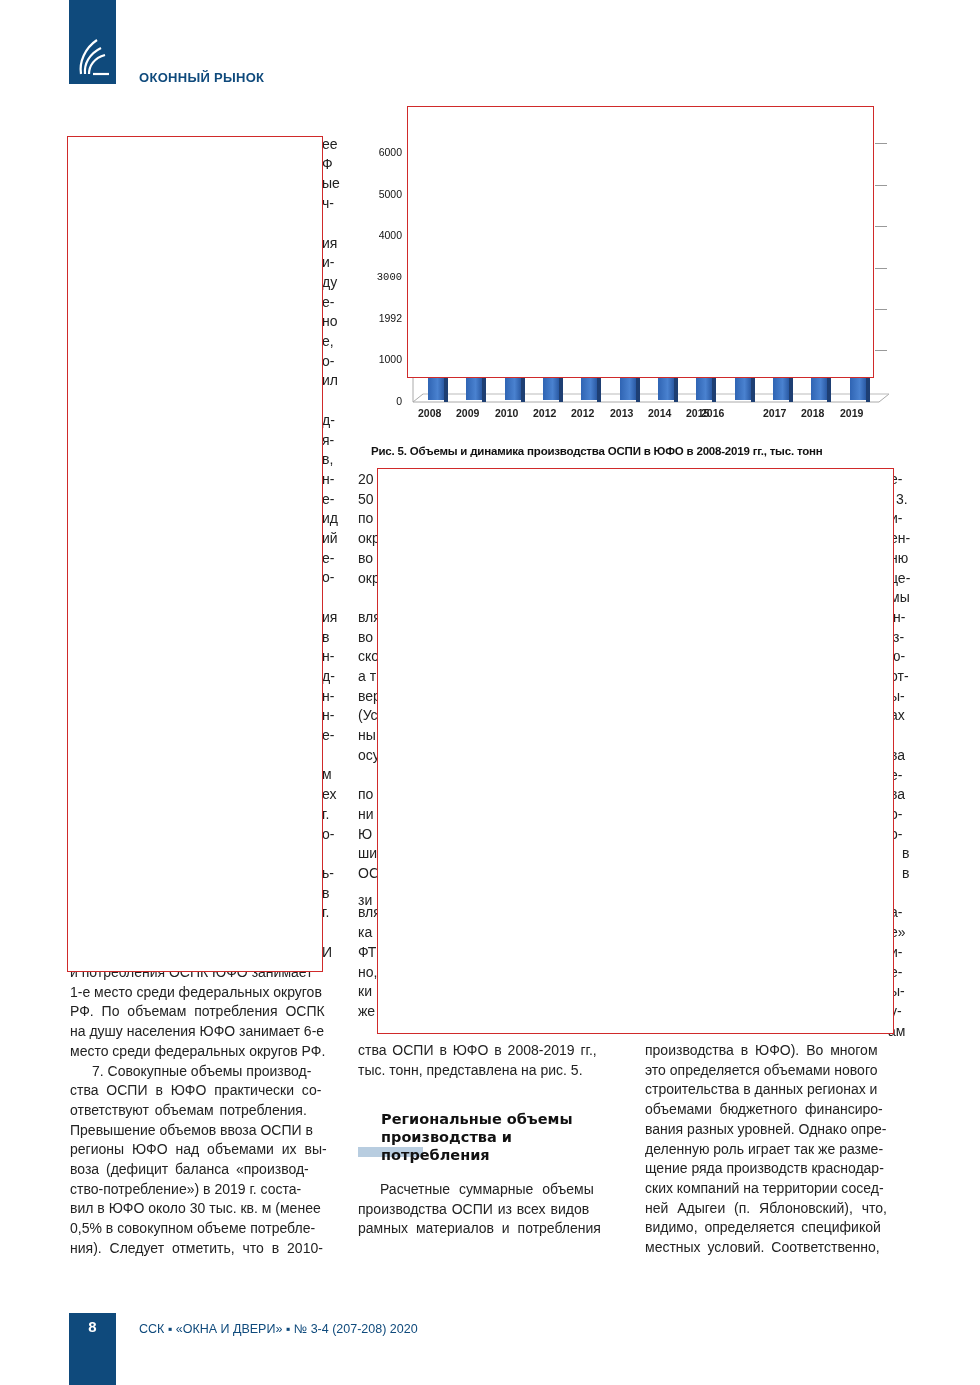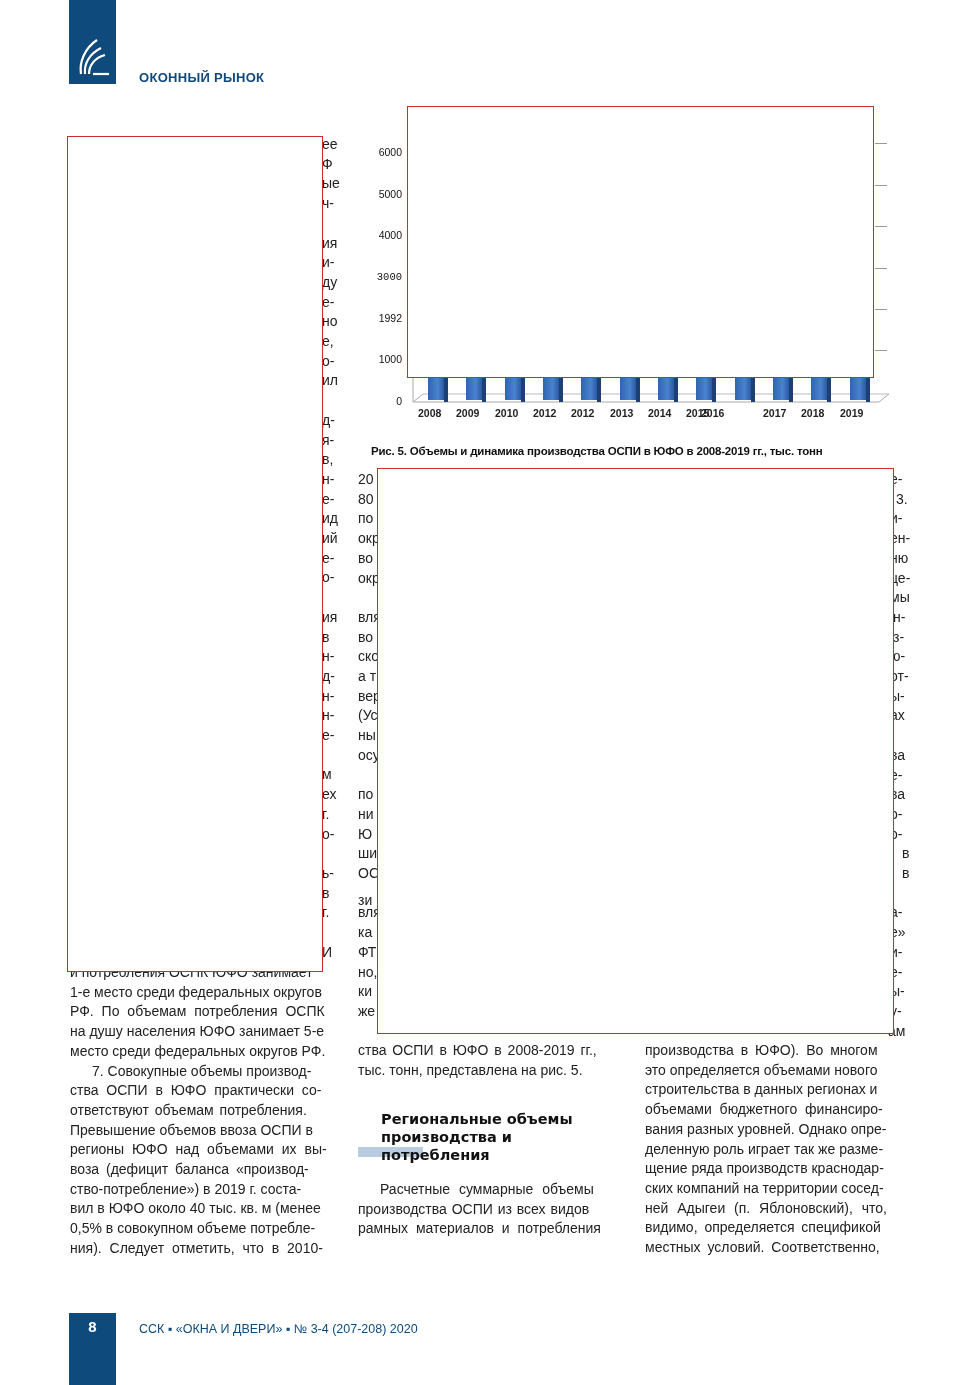--- a/index.html
+++ b/index.html
@@ -129,37 +129,37 @@
   <div class="frag" style="top:768.3px">г.</div>
   <div class="frag" style="top:807.7px">И</div>
 </div>
 
 <div class="abs redact" style="left:67px;top:136px;width:256px;height:836px;"></div>
 
 <div class="col" style="left:70px;top:963px;width:265px;">
   <div class="line" style="text-align:justify;">и потребления ОСПК ЮФО занимает</div>
   <div class="line">1-е место среди федеральных округов</div>
   <div class="line" style="word-spacing:4px;">РФ. По объемам потребления ОСПК</div>
-  <div class="line">на душу населения ЮФО занимает 5-е</div>
+  <div class="line">на душу населения ЮФО занимает 6-е</div>
   <div class="line">место среди федеральных округов РФ.</div>
   <div class="line" style="padding-left:22px;">7. Совокупные объемы производ-</div>
   <div class="line" style="word-spacing:4px;">ства ОСПИ в ЮФО практически со-</div>
   <div class="line" style="word-spacing:2px;">ответствуют объемам потребления.</div>
   <div class="line">Превышение объемов ввоза ОСПИ в</div>
   <div class="line" style="word-spacing:4px;">регионы ЮФО над объемами их вы-</div>
   <div class="line" style="word-spacing:3px;">воза (дефицит баланса «производ-</div>
   <div class="line">ство-потребление») в 2019 г. соста-</div>
-  <div class="line">вил в ЮФО около 40 тыс. кв. м (менее</div>
+  <div class="line">вил в ЮФО около 30 тыс. кв. м (менее</div>
   <div class="line">0,5% в совокупном объеме потребле-</div>
   <div class="line" style="word-spacing:4px;">ния). Следует отметить, что в 2010-</div>
 </div>
 
 <div class="col" style="left:358px;top:470px;width:30px;">
   <div class="frag" style="top:0px">20</div>
-  <div class="frag" style="top:19.7px">80</div>
+  <div class="frag" style="top:19.7px">50</div>
   <div class="frag" style="top:39.4px">по</div>
   <div class="frag" style="top:59.1px">окр</div>
   <div class="frag" style="top:78.8px">во</div>
   <div class="frag" style="top:98.5px">окр</div>
   <div class="frag" style="top:137.9px">вля</div>
   <div class="frag" style="top:157.6px">во</div>
   <div class="frag" style="top:177.3px">ско</div>
   <div class="frag" style="top:197px">а т</div>
   <div class="frag" style="top:216.7px">вер</div>
   <div class="frag" style="top:236.4px">(Ус</div>

